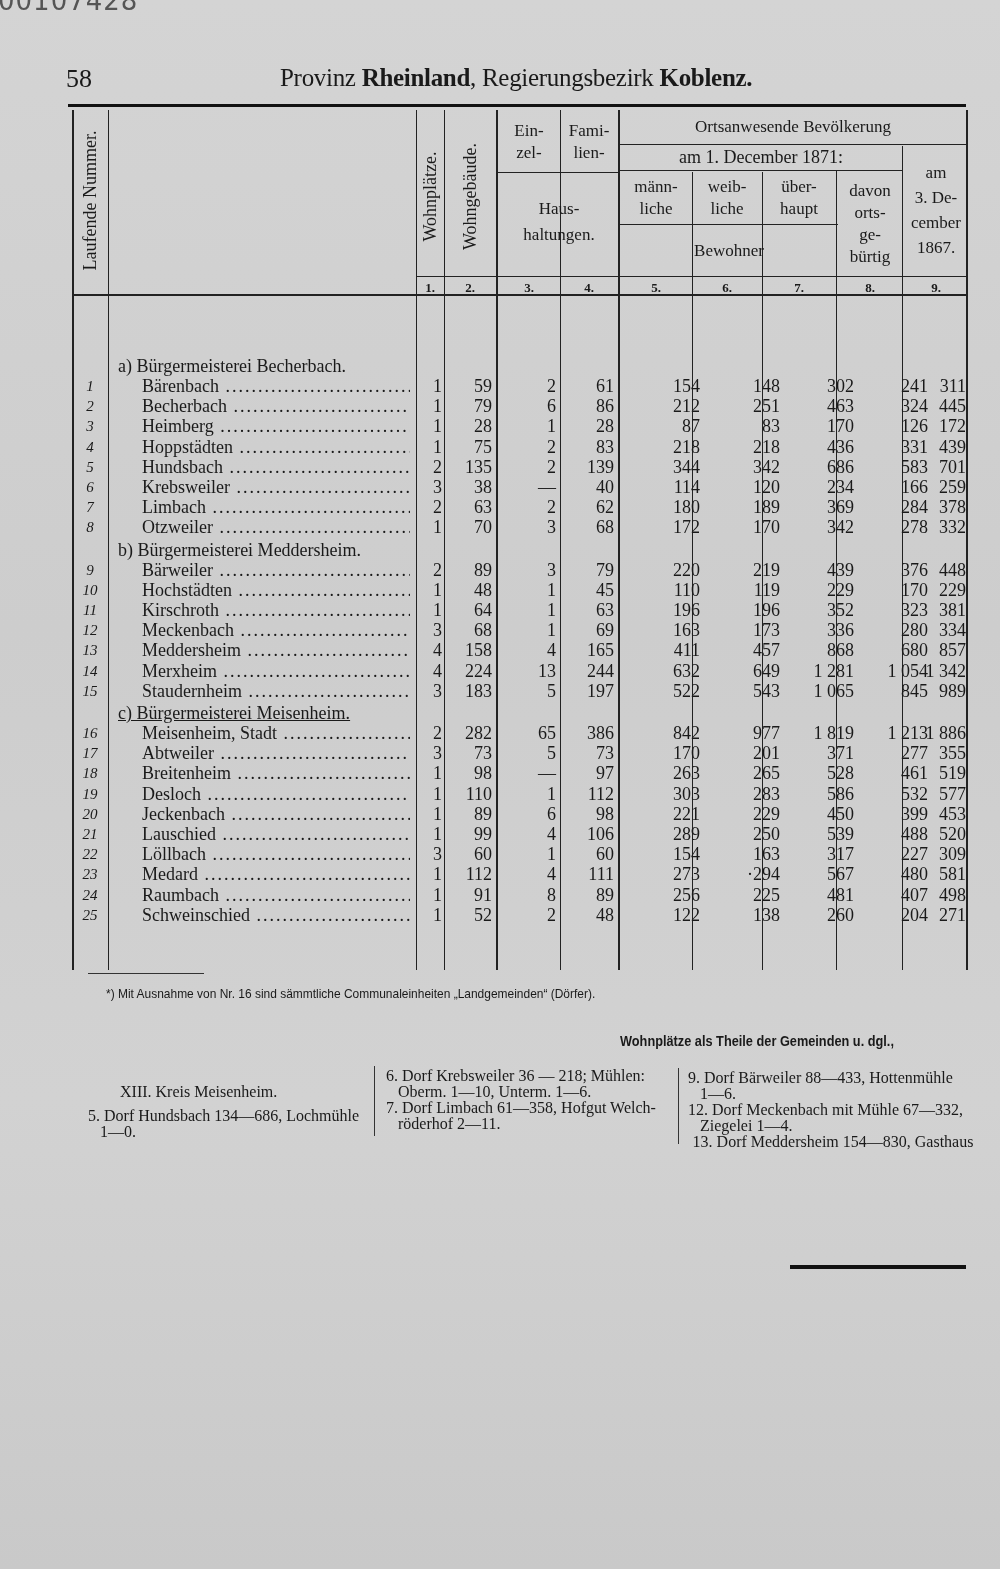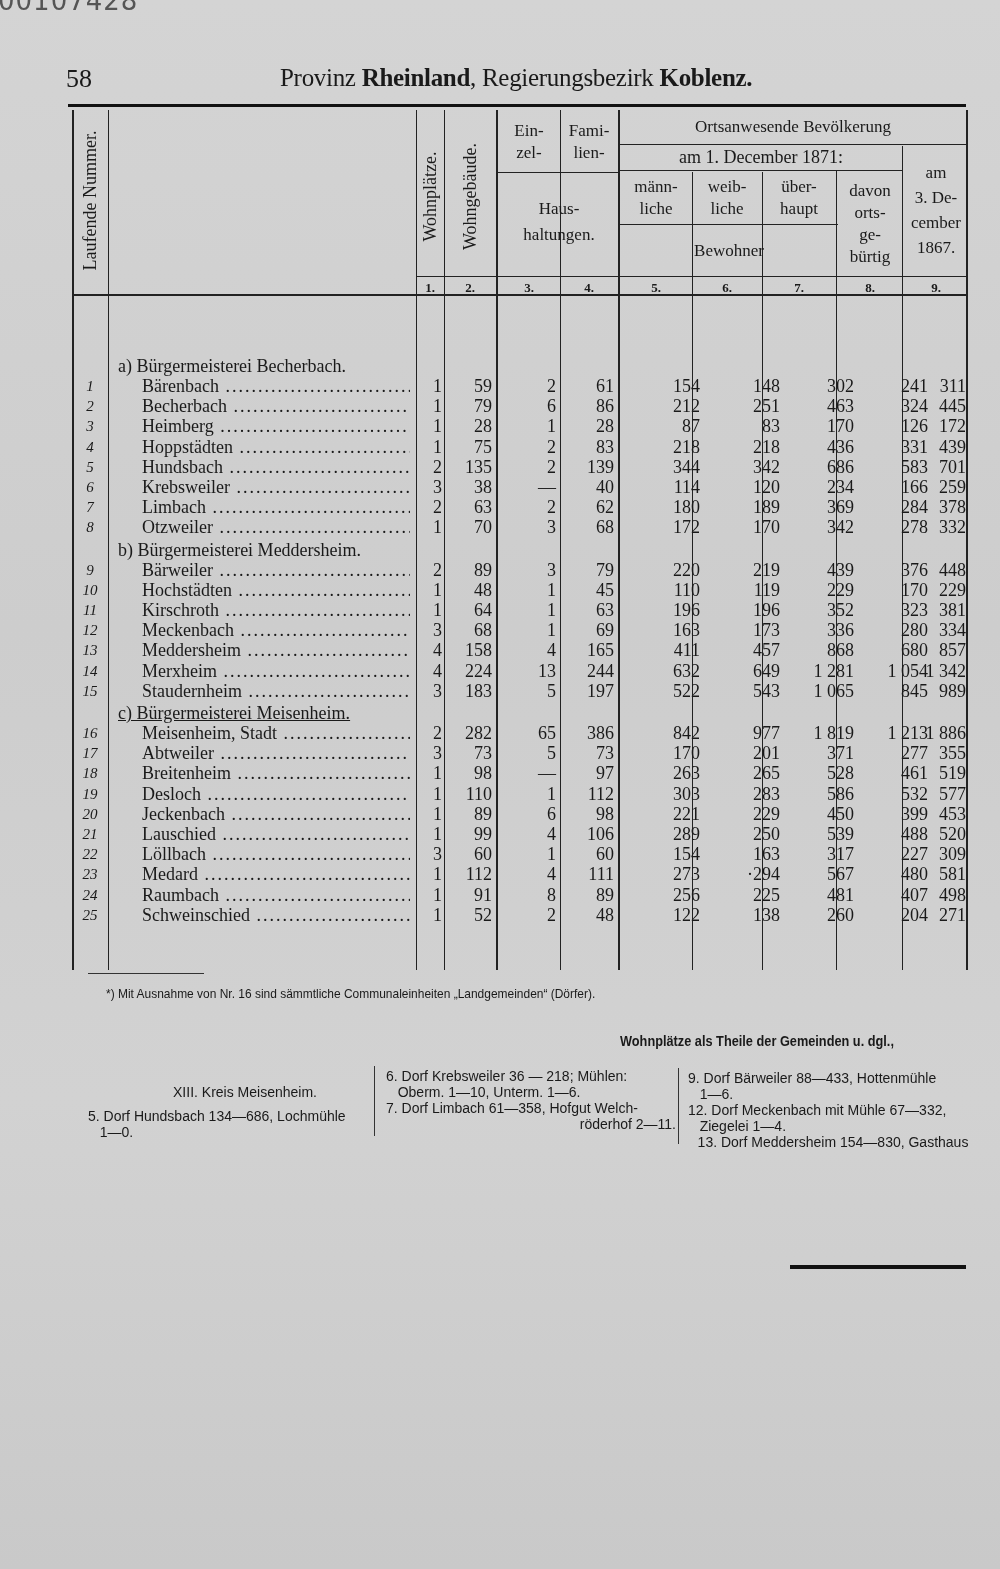--- a/index.html
+++ b/index.html
@@ -35,21 +35,21 @@
   .c4{left:488px;width:54px;}
   .c5{left:552px;width:76px;}
   .c6{left:630px;width:78px;}
   .c7{left:700px;width:82px;}
   .c8{left:780px;width:76px;}
   .c9{left:828px;width:66px;}
 
   .footrule{position:absolute;left:88px;top:973px;width:116px;height:1px;background:#333;}
   .footnote{position:absolute;left:106px;top:986px;font-family:"Liberation Sans",sans-serif;font-size:13px;transform:scaleX(0.92);transform-origin:left;}
   .wohn{position:absolute;left:620px;top:1032px;font-family:"Liberation Sans",sans-serif;font-weight:bold;font-size:15px;transform:scaleX(0.85);transform-origin:left;}
-  .notes{position:absolute;top:1068px;font-family:Liberation Sans, sans-serif;font-size:14px;line-height:16px;}
+  .notes{position:absolute;top:1068px;font-family:Liberation Serif, serif;font-size:16px;line-height:16px;}
   .notecol-div{position:absolute;width:1px;background:#333;}
   .bottom-rule{position:absolute;left:790px;top:1265px;width:176px;height:4px;background:#111;}
 </style>
 </head>
 <body>
 
 <div class="page">
   <div class="scan-id">00107428</div>
 
   <div class="header">
@@ -446,31 +446,31 @@
           <span class="c c8">204</span>
           <span class="c c9">271</span>
         </div>
       </div>
   </div>
 
   <div class="footrule"></div>
   <div class="footnote">*) Mit Ausnahme von Nr. 16 sind sämmtliche Communaleinheiten „Landgemeinden“ (Dörfer).</div>
   <div class="wohn">Wohnplätze als Theile der Gemeinden u. dgl.,</div>
 
-  <div class="notes" style="left:120px;width:250px;top:1084px;text-align:center">XIII. Kreis Meisenheim.</div>
+  <div class="notes" style="left:120px;width:250px;top:1084px;text-align:left">XIII. Kreis Meisenheim.</div>
   <div class="notes" style="left:88px;width:282px;top:1108px" id="notes-col1">
       <div style="white-space: pre;">5. Dorf Hundsbach 134—686, Lochmühle</div>
       <div style="white-space: pre;">   1—0.</div>
     </div>
   <div class="notecol-div" style="left:374px;top:1066px;height:70px"></div>
   <div class="notes" style="left: 386px; width: 290px; top: 1068px;" id="notes-col2">
       <div style="white-space: pre;">6. Dorf Krebsweiler 36 — 218; Mühlen:</div>
       <div style="white-space: pre;">   Oberm. 1—10, Unterm. 1—6.</div>
       <div style="white-space: pre;">7. Dorf Limbach 61—358, Hofgut Welch-</div>
-      <div style="white-space: pre; text-align: right;">   röderhof 2—11.</div>
+      <div style="white-space: pre;">   röderhof 2—11.</div>
     </div>
   <div class="notecol-div" style="left:678px;top:1068px;height:76px"></div>
   <div class="notes" style="left: 688px; width: 290px; top: 1070px;" id="notes-col3">
       <div style="white-space: pre;">9. Dorf Bärweiler 88—433, Hottenmühle</div>
       <div style="white-space: pre;">   1—6.</div>
       <div style="white-space: pre;">12. Dorf Meckenbach mit Mühle 67—332,</div>
       <div style="white-space: pre;">   Ziegelei 1—4.</div>
       <div style="white-space: pre; text-align: center;">13. Dorf Meddersheim 154—830, Gasthaus</div>
     </div>
 

